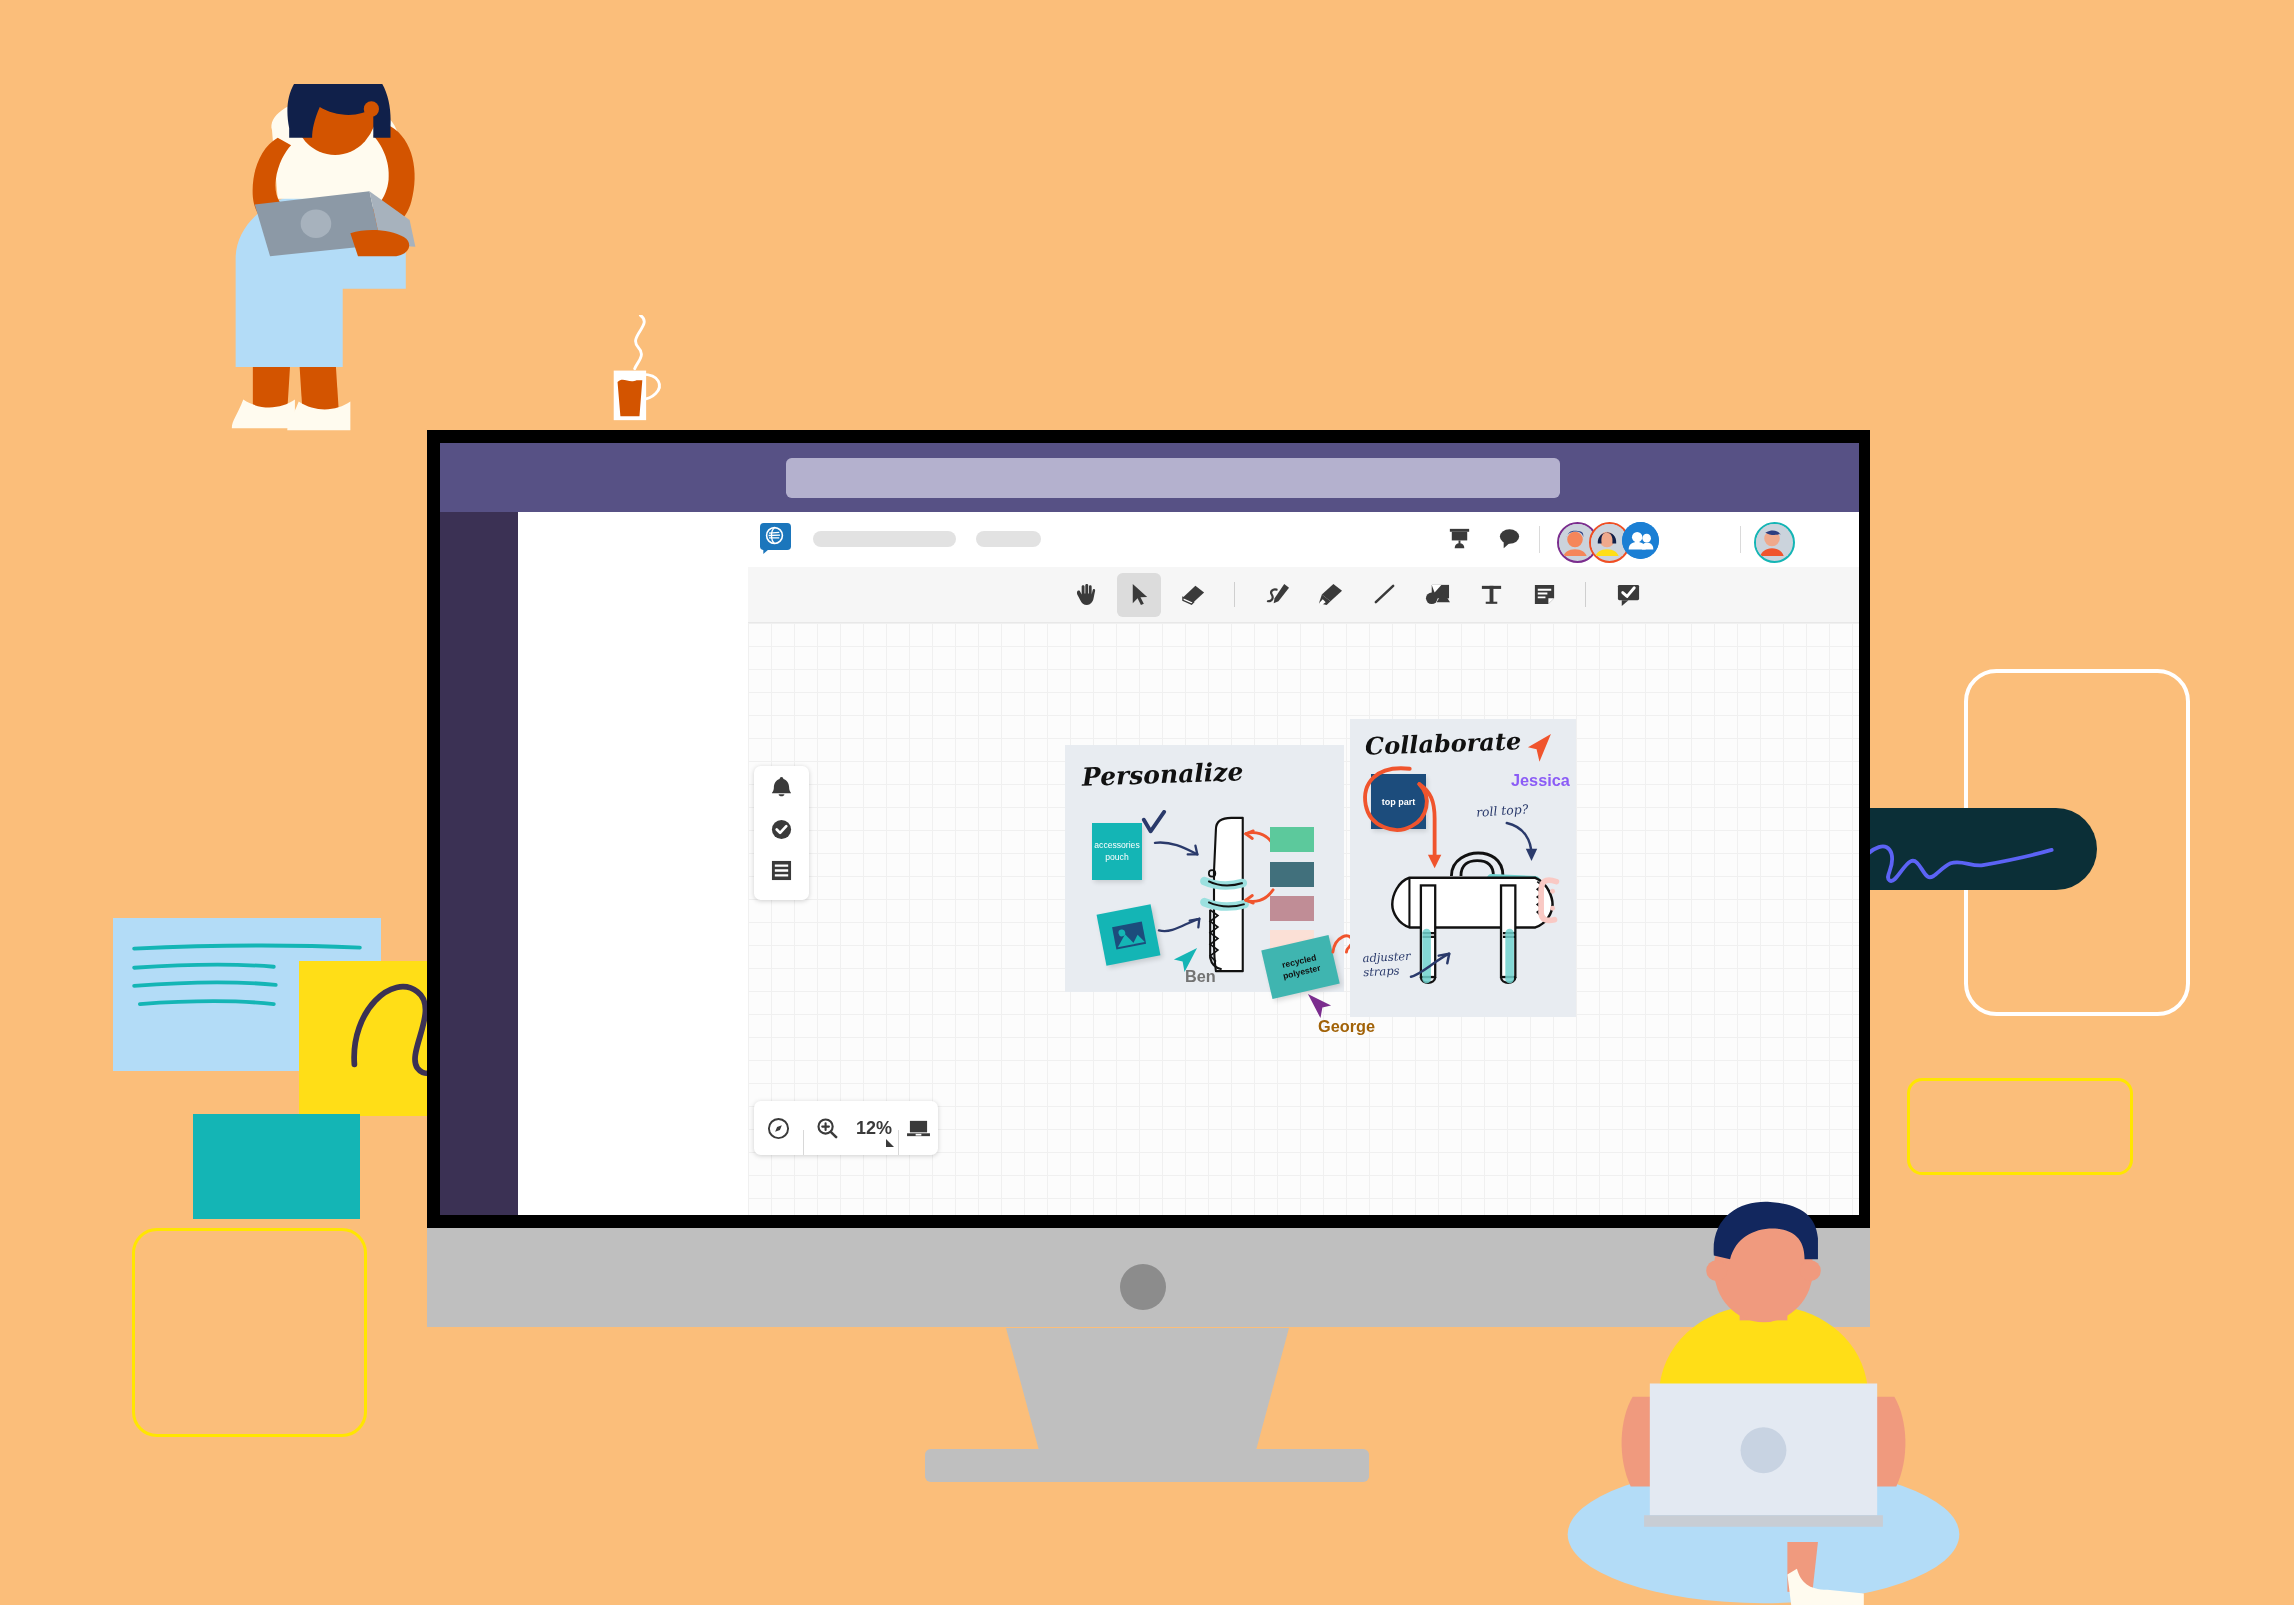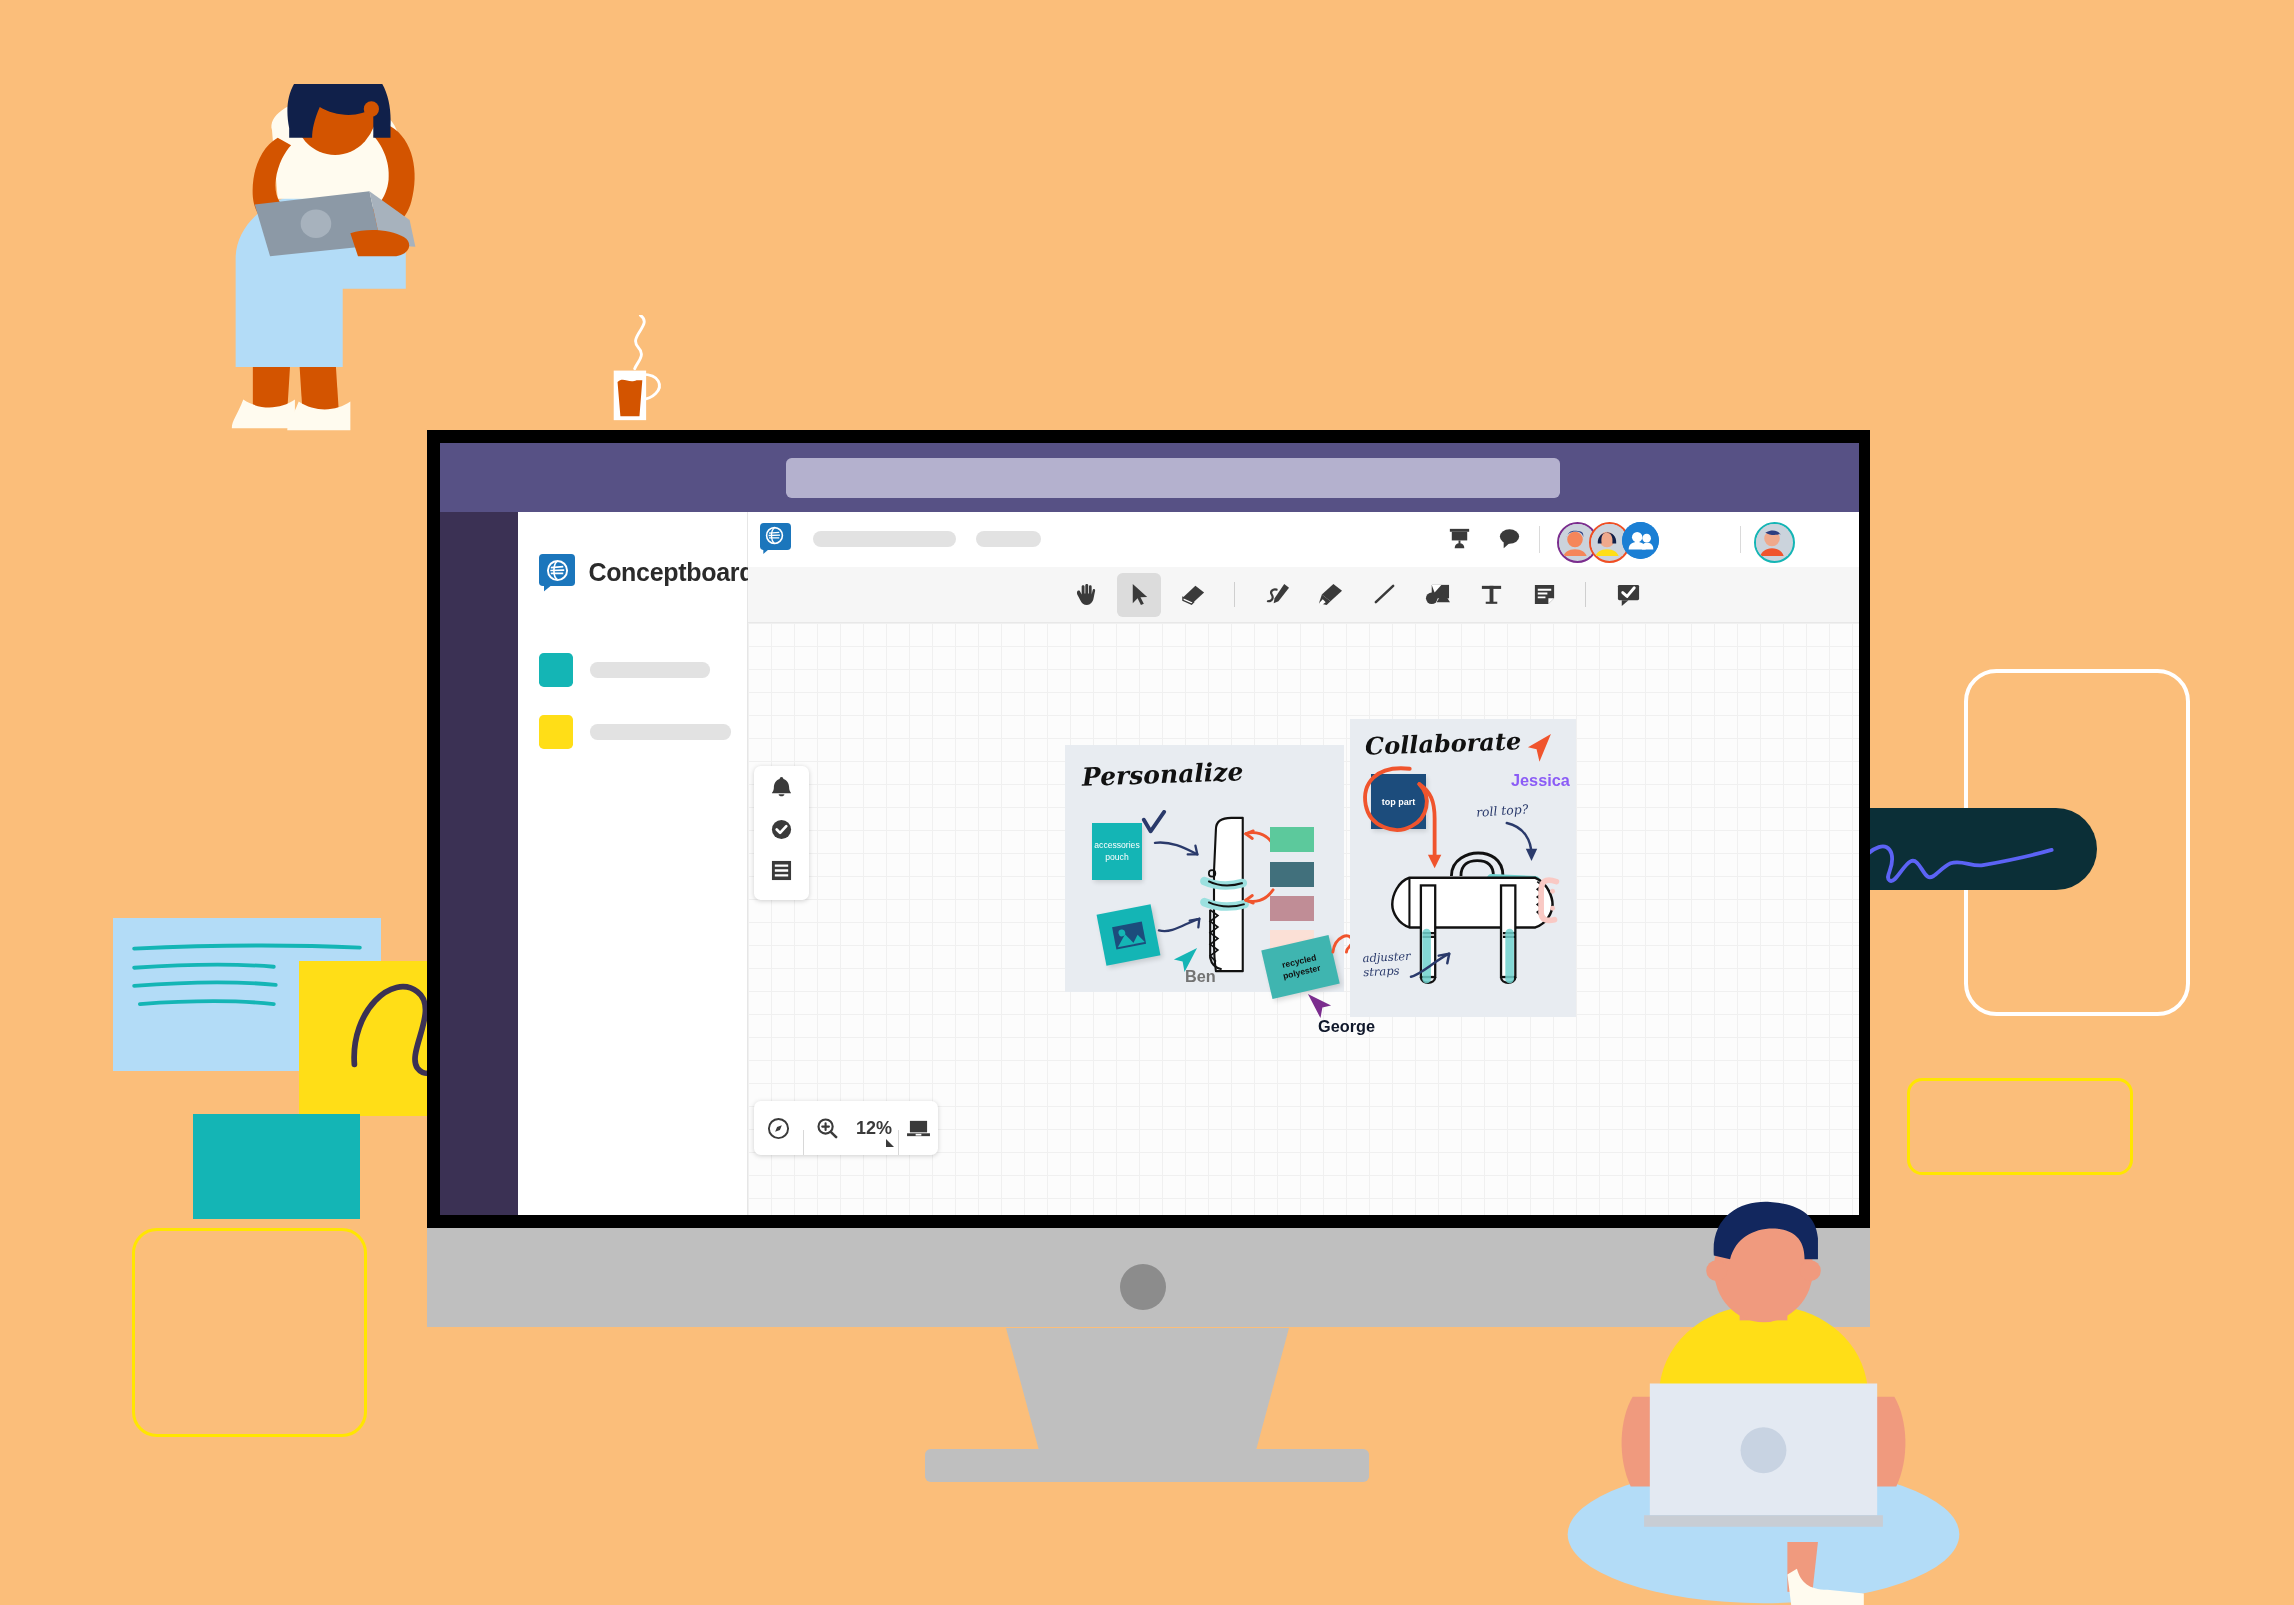--- a/index.html
+++ b/index.html
@@ -200,43 +200,20 @@
 
 <div class="abs" id="monitor-screen">
 
   <div class="abs" id="browser-chrome">
     <div class="abs" id="browser-addressbar" title=""></div>
   </div>
 
   <div class="abs" id="browser-body"></div>
   <div class="abs" id="darkrail"></div>
 
-  <div class="abs" id="app-sidebar">
-    <div class="abs" id="logo-row">
-      <span class="cb-logo">
-        <span class="bub"></span>
-          <span class="tail"></span>
-        <svg style="position:absolute;left:6.7px;top:4.8px;" width="23" height="23" viewBox="0 0 24 24">
-          <circle cx="12" cy="12" r="10" stroke="#ffffff" stroke-width="2" fill="none"></circle>
-          <path d="M5 9 L18 8 M4.5 12 L19 11.6 M5 15 L18 15" stroke="#ffffff" stroke-width="1.7" fill="none"></path>
-          <path d="M12 2.5 C7 5 7 19 12 21.5" stroke="#ffffff" stroke-width="1.7" fill="none"></path>
-        </svg>
-      </span>
-      <span id="logo-text">Conceptboard</span>
-    </div>
-
-    <div class="side-item" id="side-item-1">
-      <span class="side-chip" style="background:#14B5B5"></span>
-      <span class="side-bar" style="width:120px"></span>
-    </div>
-    <div class="side-item" id="side-item-2">
-      <span class="side-chip" style="background:#FFDE17"></span>
-      <span class="side-bar" style="width:141px"></span>
-    </div>
-  </div>
 
   <div class="abs" id="board-topbar">
     <span class="cb-logo abs" id="bt-logo" style="width:31px;height:31px;">
       <span class="bub" style="width:31px;height:27px;"></span>
       <span class="tail" style="left:3.8px;top:24px;width:8.6px;height:7.6px;"></span>
       <svg style="position:absolute;left:5.7px;top:3.8px;" width="19" height="19" viewBox="0 0 24 24">
         <circle cx="12" cy="12" r="10" stroke="#ffffff" stroke-width="2" fill="none"></circle>
         <path d="M5 9 L18 8 M4.5 12 L19 11.6 M5 15 L18 15" stroke="#ffffff" stroke-width="1.7" fill="none"></path>
         <path d="M12 2.5 C7 5 7 19 12 21.5" stroke="#ffffff" stroke-width="1.7" fill="none"></path>
       </svg>
@@ -432,21 +409,21 @@
       <span style="white-space:pre-line">recycled
 polyester</span>
     </div>
     <svg class="abs" style="left:581px;top:304px" width="29" height="29" viewBox="0 0 30 30">
       <path d="M4 26 C6 10 22 4 24 14 C25 20 18 20 18 26" stroke="#F0542D" stroke-width="3" fill="none" stroke-linecap="round"></path>
     </svg>
 
     <svg class="abs" style="left:558px;top:369px" width="27" height="29" viewBox="0 0 28 30">
       <path d="M2 2 L26 14 L17 16 L15 27 Z" fill="#7B2D8E"></path>
     </svg>
-    <div class="cursor-label" style="left:570px;top:394px;color:#0f172a">George</div>
+    <div class="cursor-label" style="left:570px;top:394px;color:#a16207">George</div>
 
     <div class="board" id="board-collaborate">
       <div class="board-title" style="left:15.3px;top:9.6px;font-size:24px;transform:rotate(-2deg);">Collaborate</div>
 
       <div class="sticky" id="sticky-toppart">
         <span>top part</span>
       </div>
 
       <svg class="abs" style="left:7.6px;top:44px" width="92" height="111" viewBox="0 0 96 116">
         <path d="M54 6 C18 2 4 22 8 44 C12 66 38 76 56 66 C72 58 78 36 64 22" stroke="#F0542D" stroke-width="4" fill="none" stroke-linecap="round"></path>

